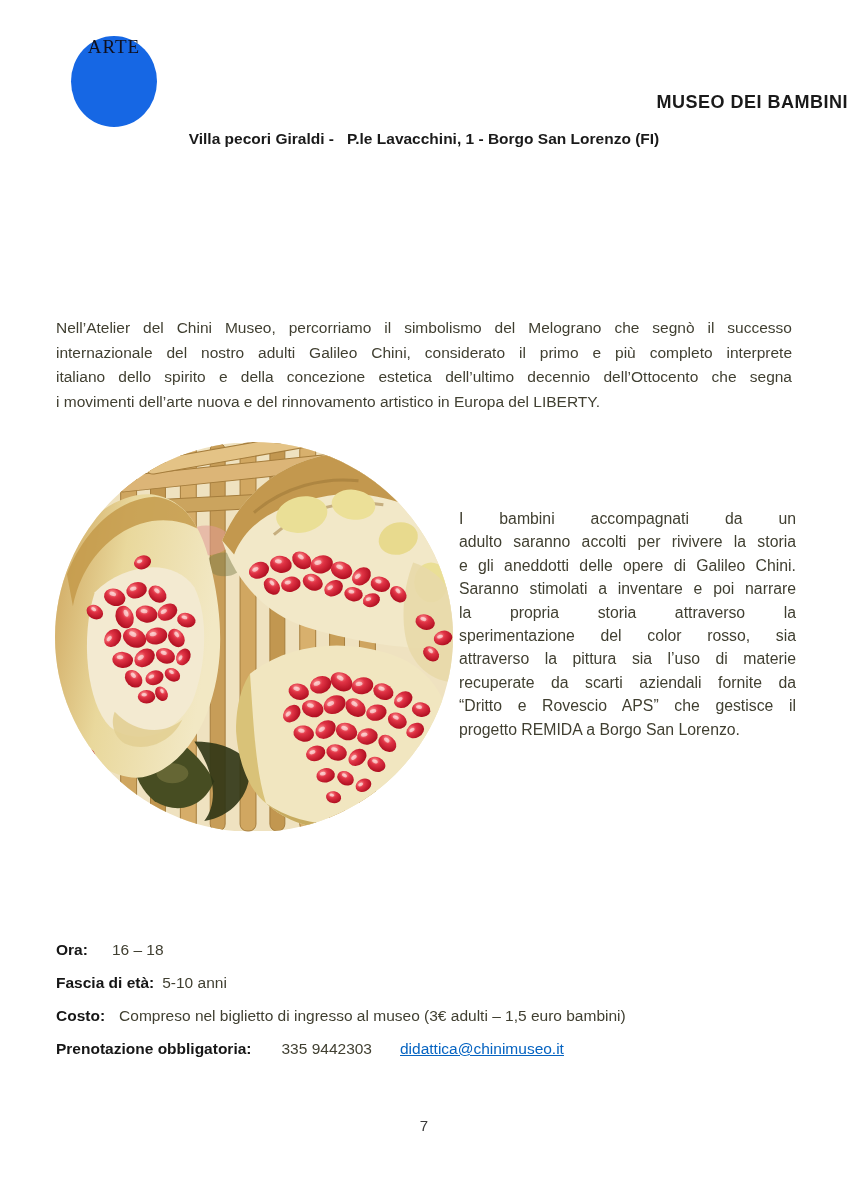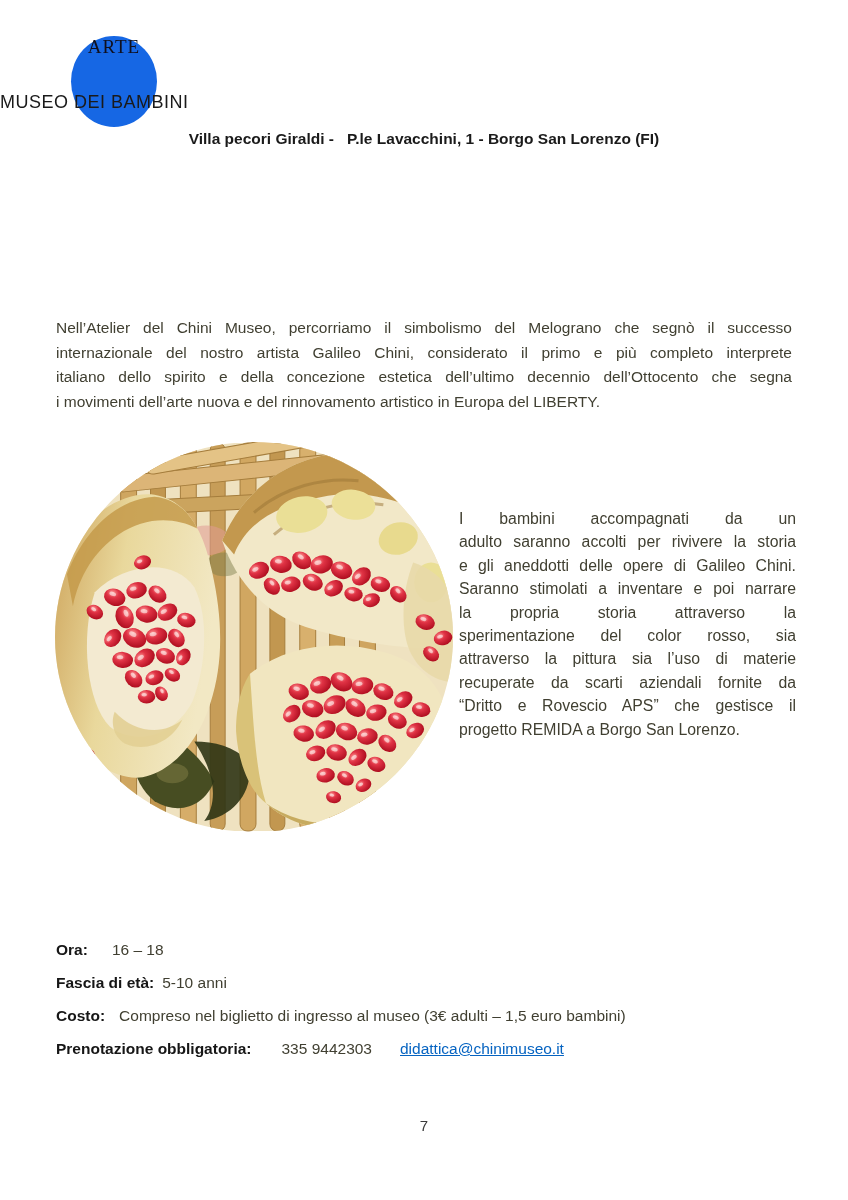--- a/index.html
+++ b/index.html
@@ -11,22 +11,22 @@
   .badge {
     position:absolute; left:71px; top:36px; width:86px; height:91px;
     background:#1667e4; border-radius:50%;
     display:flex; align-items:flex-start; justify-content:center;
   }
   .badge span {
     font-family:"Liberation Serif", serif; font-size:19px; color:#10101e;
     letter-spacing:1px;
   }
   .title {
-    position:absolute; top:92px; left:0; width:100%; text-align:left;
-    font-size:18px; font-weight:normal; color:#1a1a1a; letter-spacing:.5px;
+    position:absolute; top:92px; left:0; width:100%; text-align:right;
+    font-size:18px; font-weight:bold; color:#1a1a1a; letter-spacing:.5px;
   }
   .address {
     position:absolute; top:130px; left:0; width:100%; text-align:center;
     font-size:15.5px; font-weight:bold; color:#1a1a1a; white-space:pre-wrap;
   }
   .event-title {
     position:absolute; top:224px; left:0; width:100%; text-align:center;
     font-size:17.5px; font-weight:bold; font-style:italic; color:#1a1a1a;
   }
   .intro {
@@ -66,21 +66,21 @@
 
   <div class="badge">
     <span>ARTE</span>
   </div>
 
   <div class="title">MUSEO DEI BAMBINI</div>
   <div class="address">Villa pecori Giraldi -   P.le Lavacchini, 1 - Borgo San Lorenzo (FI)</div>
 
   <div class="intro">
     <div class="jline">Nell’Atelier del Chini Museo, percorriamo il simbolismo del Melograno che segnò il successo</div>
-    <div class="jline">internazionale del nostro artista Galileo Chini, considerato il primo e più completo interprete</div>
+    <div class="jline">internazionale del nostro adulti Galileo Chini, considerato il primo e più completo interprete</div>
     <div class="jline">italiano dello spirito e della concezione estetica dell’ultimo decennio dell’Ottocento che segna</div>
     <div class="jlast">i movimenti dell’arte nuova e del rinnovamento artistico in Europa del LIBERTY.</div>
   </div>
 
   <div class="photo">
     <svg viewBox="0 0 400 390" xmlns="http://www.w3.org/2000/svg">
       <defs>
         <radialGradient id="sg" cx="35%" cy="30%" r="75%">
           <stop offset="0%" stop-color="#ff9a96"></stop>
           <stop offset="38%" stop-color="#e03345"></stop>

